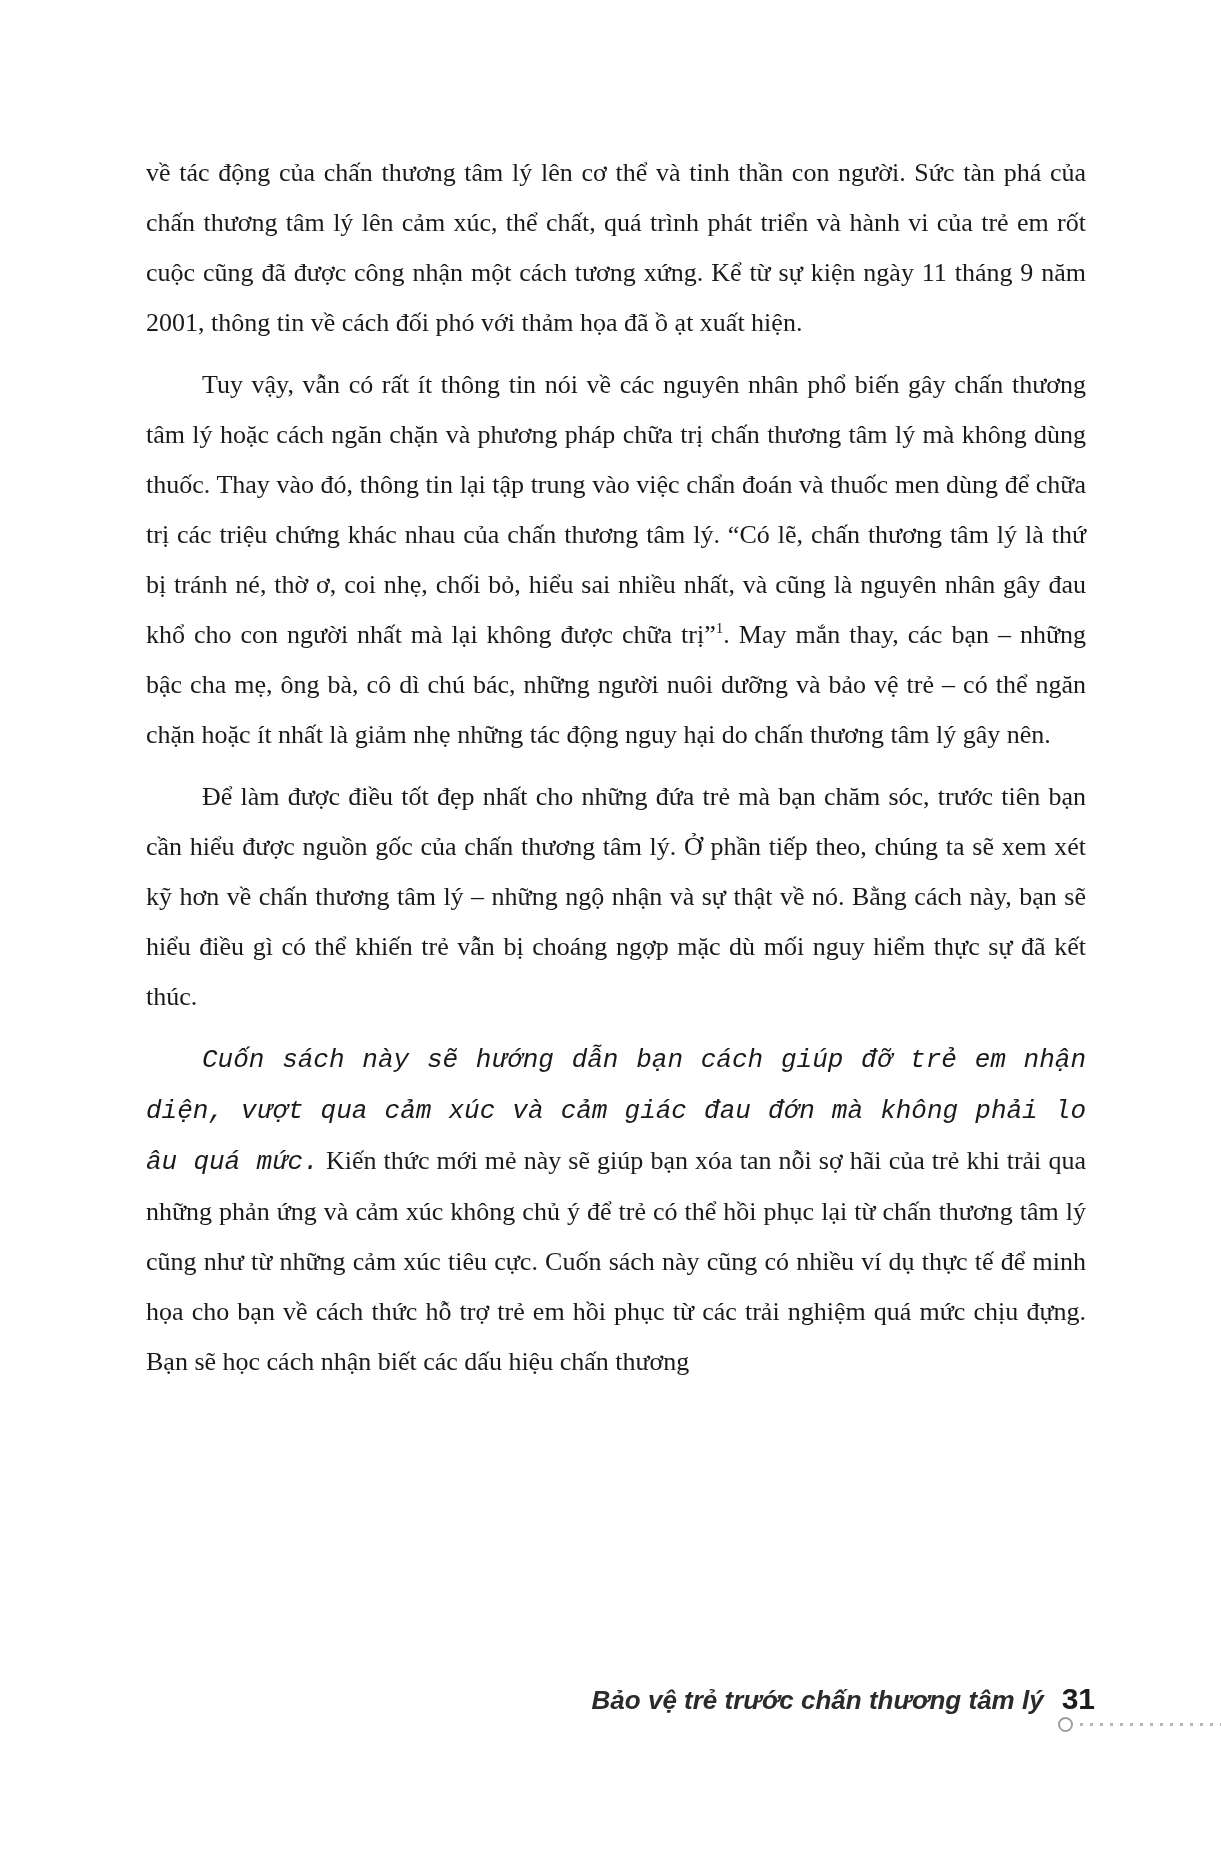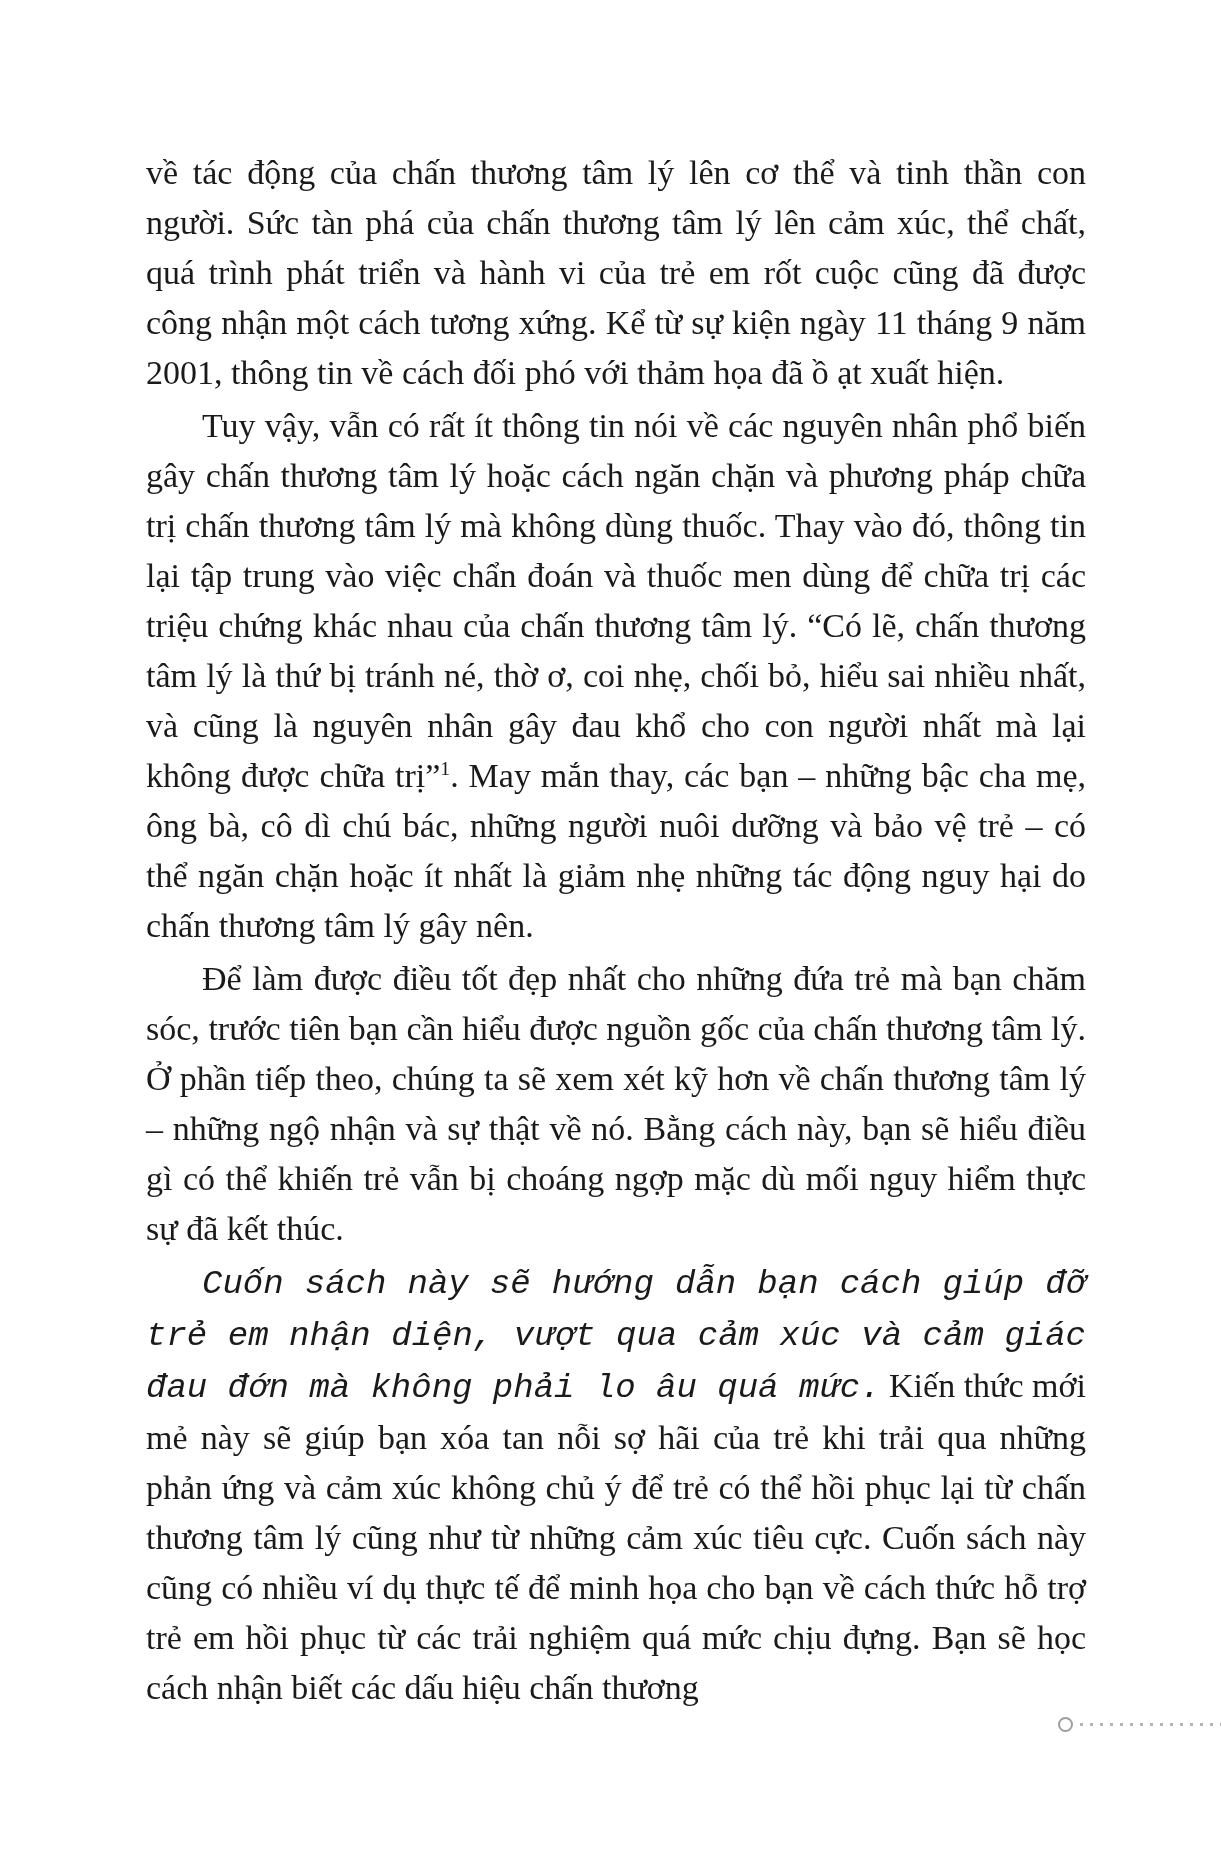--- a/index.html
+++ b/index.html
@@ -17,28 +17,28 @@
     font-family: "Liberation Serif", "DejaVu Serif", serif;
     color: #1a1a1a;
   }
   .content {
     position: absolute;
     top: 148px;
     left: 146px;
     width: 940px;
   }
   .para {
-    font-size: 34px;
+    font-size: 26px;
     line-height: 50px;
     text-align: justify;
     text-justify: inter-word;
     margin: 0;
   }
   .para + .para {
-    margin-top: 3px;
+    margin-top: 12px;
   }
   .para.indent {
     text-indent: 56px;
   }
   .para sup {
     font-size: 0.58em;
     line-height: 0;
     vertical-align: super;
   }
   .italic-lead {
@@ -101,19 +101,23 @@
     <p class="para">về tác động của chấn thương tâm lý lên cơ thể và tinh thần con người. Sức tàn phá của chấn thương tâm lý lên cảm xúc, thể chất, quá trình phát triển và hành vi của trẻ em rốt cuộc cũng đã được công nhận một cách tương xứng. Kể từ sự kiện ngày 11 tháng 9 năm 2001, thông tin về cách đối phó với thảm họa đã ồ ạt xuất hiện.</p>
 
     <p class="para indent"><span>Tuy vậy, vẫn có rất ít thông tin nói về các nguyên nhân phổ biến gây chấn thương tâm lý hoặc cách ngăn chặn và phương pháp chữa trị chấn thương tâm lý mà không dùng thuốc. Thay vào đó, thông tin lại tập trung vào việc chẩn đoán và thuốc men dùng để chữa trị các triệu chứng khác nhau của chấn thương tâm lý. “Có lẽ, chấn thương tâm lý là thứ bị tránh né, thờ ơ, coi nhẹ, chối bỏ, hiểu sai nhiều nhất, và cũng là nguyên nhân gây đau khổ cho con người nhất mà lại không được chữa trị”</span><sup>1</sup><span>. May mắn thay, các bạn – những bậc cha mẹ, ông bà, cô dì chú bác, những người nuôi dưỡng và bảo vệ trẻ – có thể ngăn chặn hoặc ít nhất là giảm nhẹ những tác động nguy hại do chấn thương tâm lý gây nên.</span></p>
 
     <p class="para indent">Để làm được điều tốt đẹp nhất cho những đứa trẻ mà bạn chăm sóc, trước tiên bạn cần hiểu được nguồn gốc của chấn thương tâm lý. Ở phần tiếp theo, chúng ta sẽ xem xét kỹ hơn về chấn thương tâm lý – những ngộ nhận và sự thật về nó. Bằng cách này, bạn sẽ hiểu điều gì có thể khiến trẻ vẫn bị choáng ngợp mặc dù mối nguy hiểm thực sự đã kết thúc.</p>
 
     <p class="para indent"><span class="italic-lead">Cuốn sách này sẽ hướng dẫn bạn cách giúp đỡ trẻ em nhận diện, vượt qua cảm xúc và cảm giác đau đớn mà không phải lo âu quá mức.</span><span> Kiến thức mới mẻ này sẽ giúp bạn xóa tan nỗi sợ hãi của trẻ khi trải qua những phản ứng và cảm xúc không chủ ý để trẻ có thể hồi phục lại từ chấn thương tâm lý cũng như từ những cảm xúc tiêu cực. Cuốn sách này cũng có nhiều ví dụ thực tế để minh họa cho bạn về cách thức hỗ trợ trẻ em hồi phục từ các trải nghiệm quá mức chịu đựng. Bạn sẽ học cách nhận biết các dấu hiệu chấn thương</span></p>
 
   </div>
 
+  <div class="footer-line">
+    <span class="running-title">Bảo vệ trẻ trước chấn thương tâm lý</span>
+    <span class="page-number">31</span>
+  </div>
 
   <div class="footer-rule">
     <span class="circle-marker"></span>
     <span class="dotted-rule"></span>
   </div>
 
 </div>
 
 </body></html>

